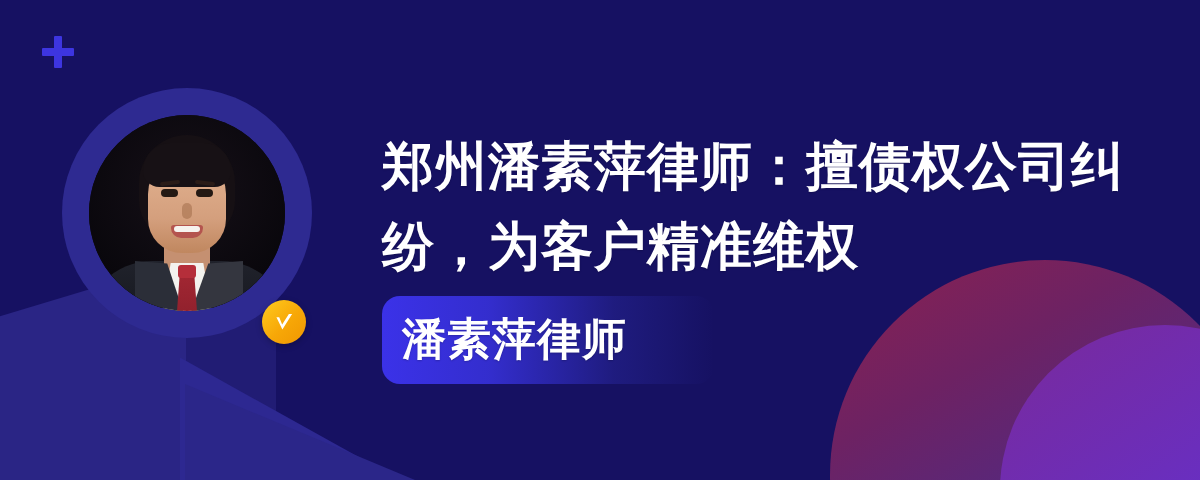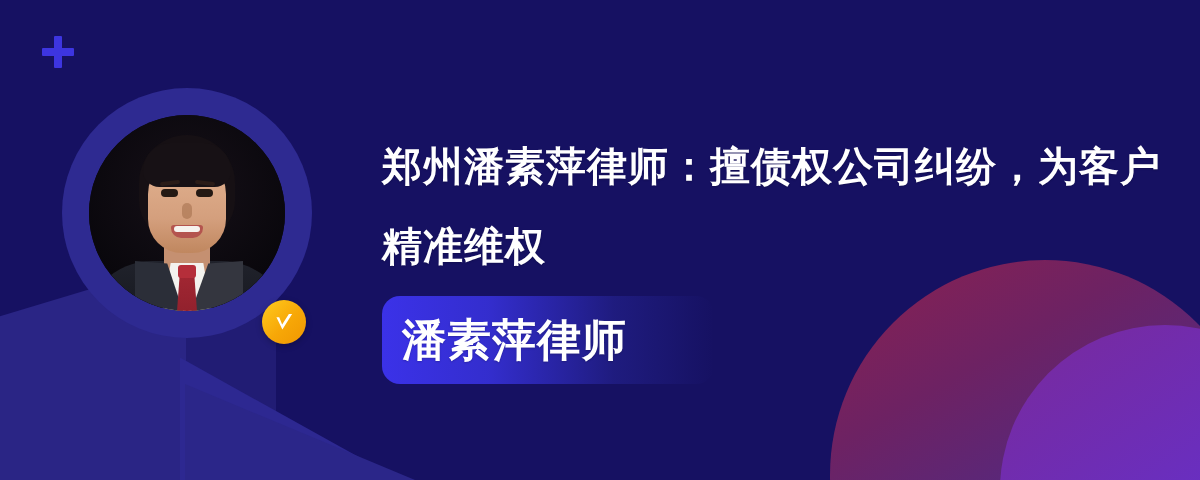--- a/index.html
+++ b/index.html
@@ -179,21 +179,21 @@
     display:flex; align-items:center; justify-content:center;
   }
   .verified-badge svg{ width:26px; height:26px; display:block; }
 
   
   .headline{
     position:absolute;
     left:382px; top:126px;
     width:800px;
     color:#ffffff;
-    font-size:40px;
+    font-size:52px;
     font-weight:bold;
     line-height:80px;
     letter-spacing:1px;
     white-space:pre-wrap;
     text-shadow:0 1px 2px rgba(0,0,0,.18);
     z-index:4;
   }
 
   
   .name-chip{
@@ -211,20 +211,21 @@
   .name-chip-label{
     position:absolute;
     left:402px; top:312px;
     color:#fff;
     font-size:44px;
     font-weight:bold;
     letter-spacing:1px;
     line-height:56px;
     z-index:3;
     text-shadow:0 1px 2px rgba(0,0,0,.2);
+    font-family:Liberation Serif, serif;
   }
 </style>
 </head>
 <body>
 
 <div class="banner">
 
   <div class="bg-layer">
     <div class="poly-left"></div>
     <div class="poly-wedge"></div>

